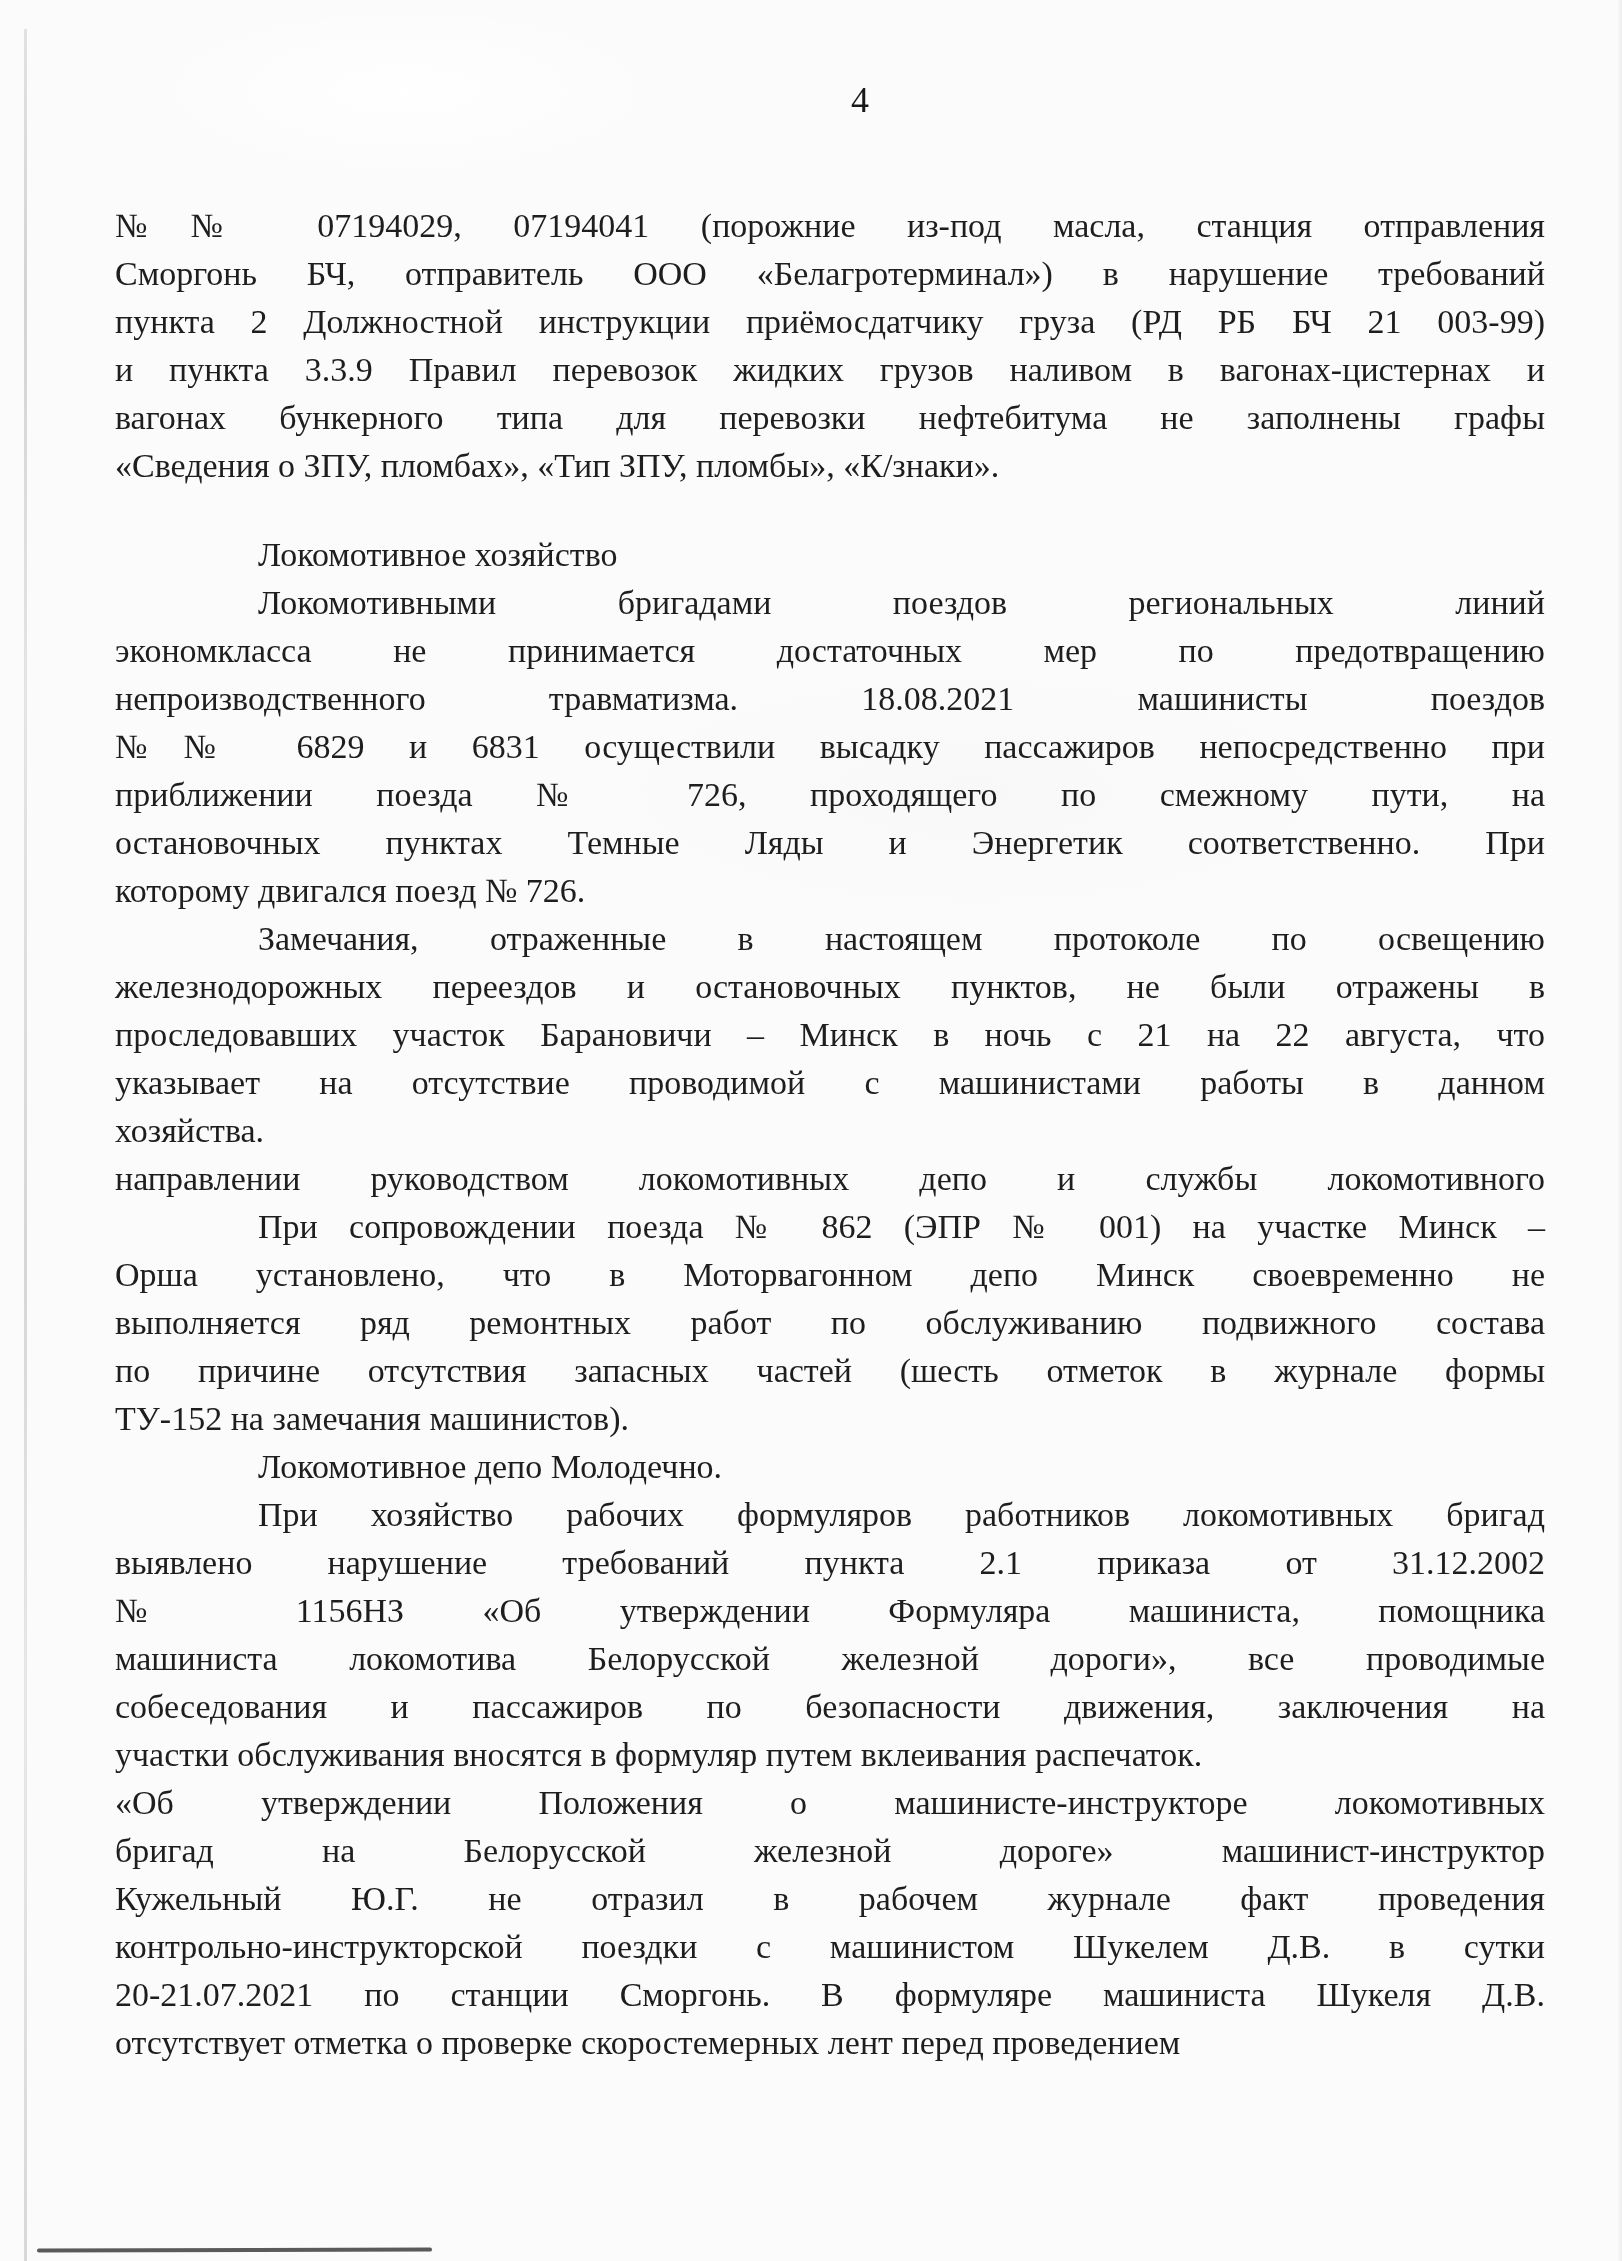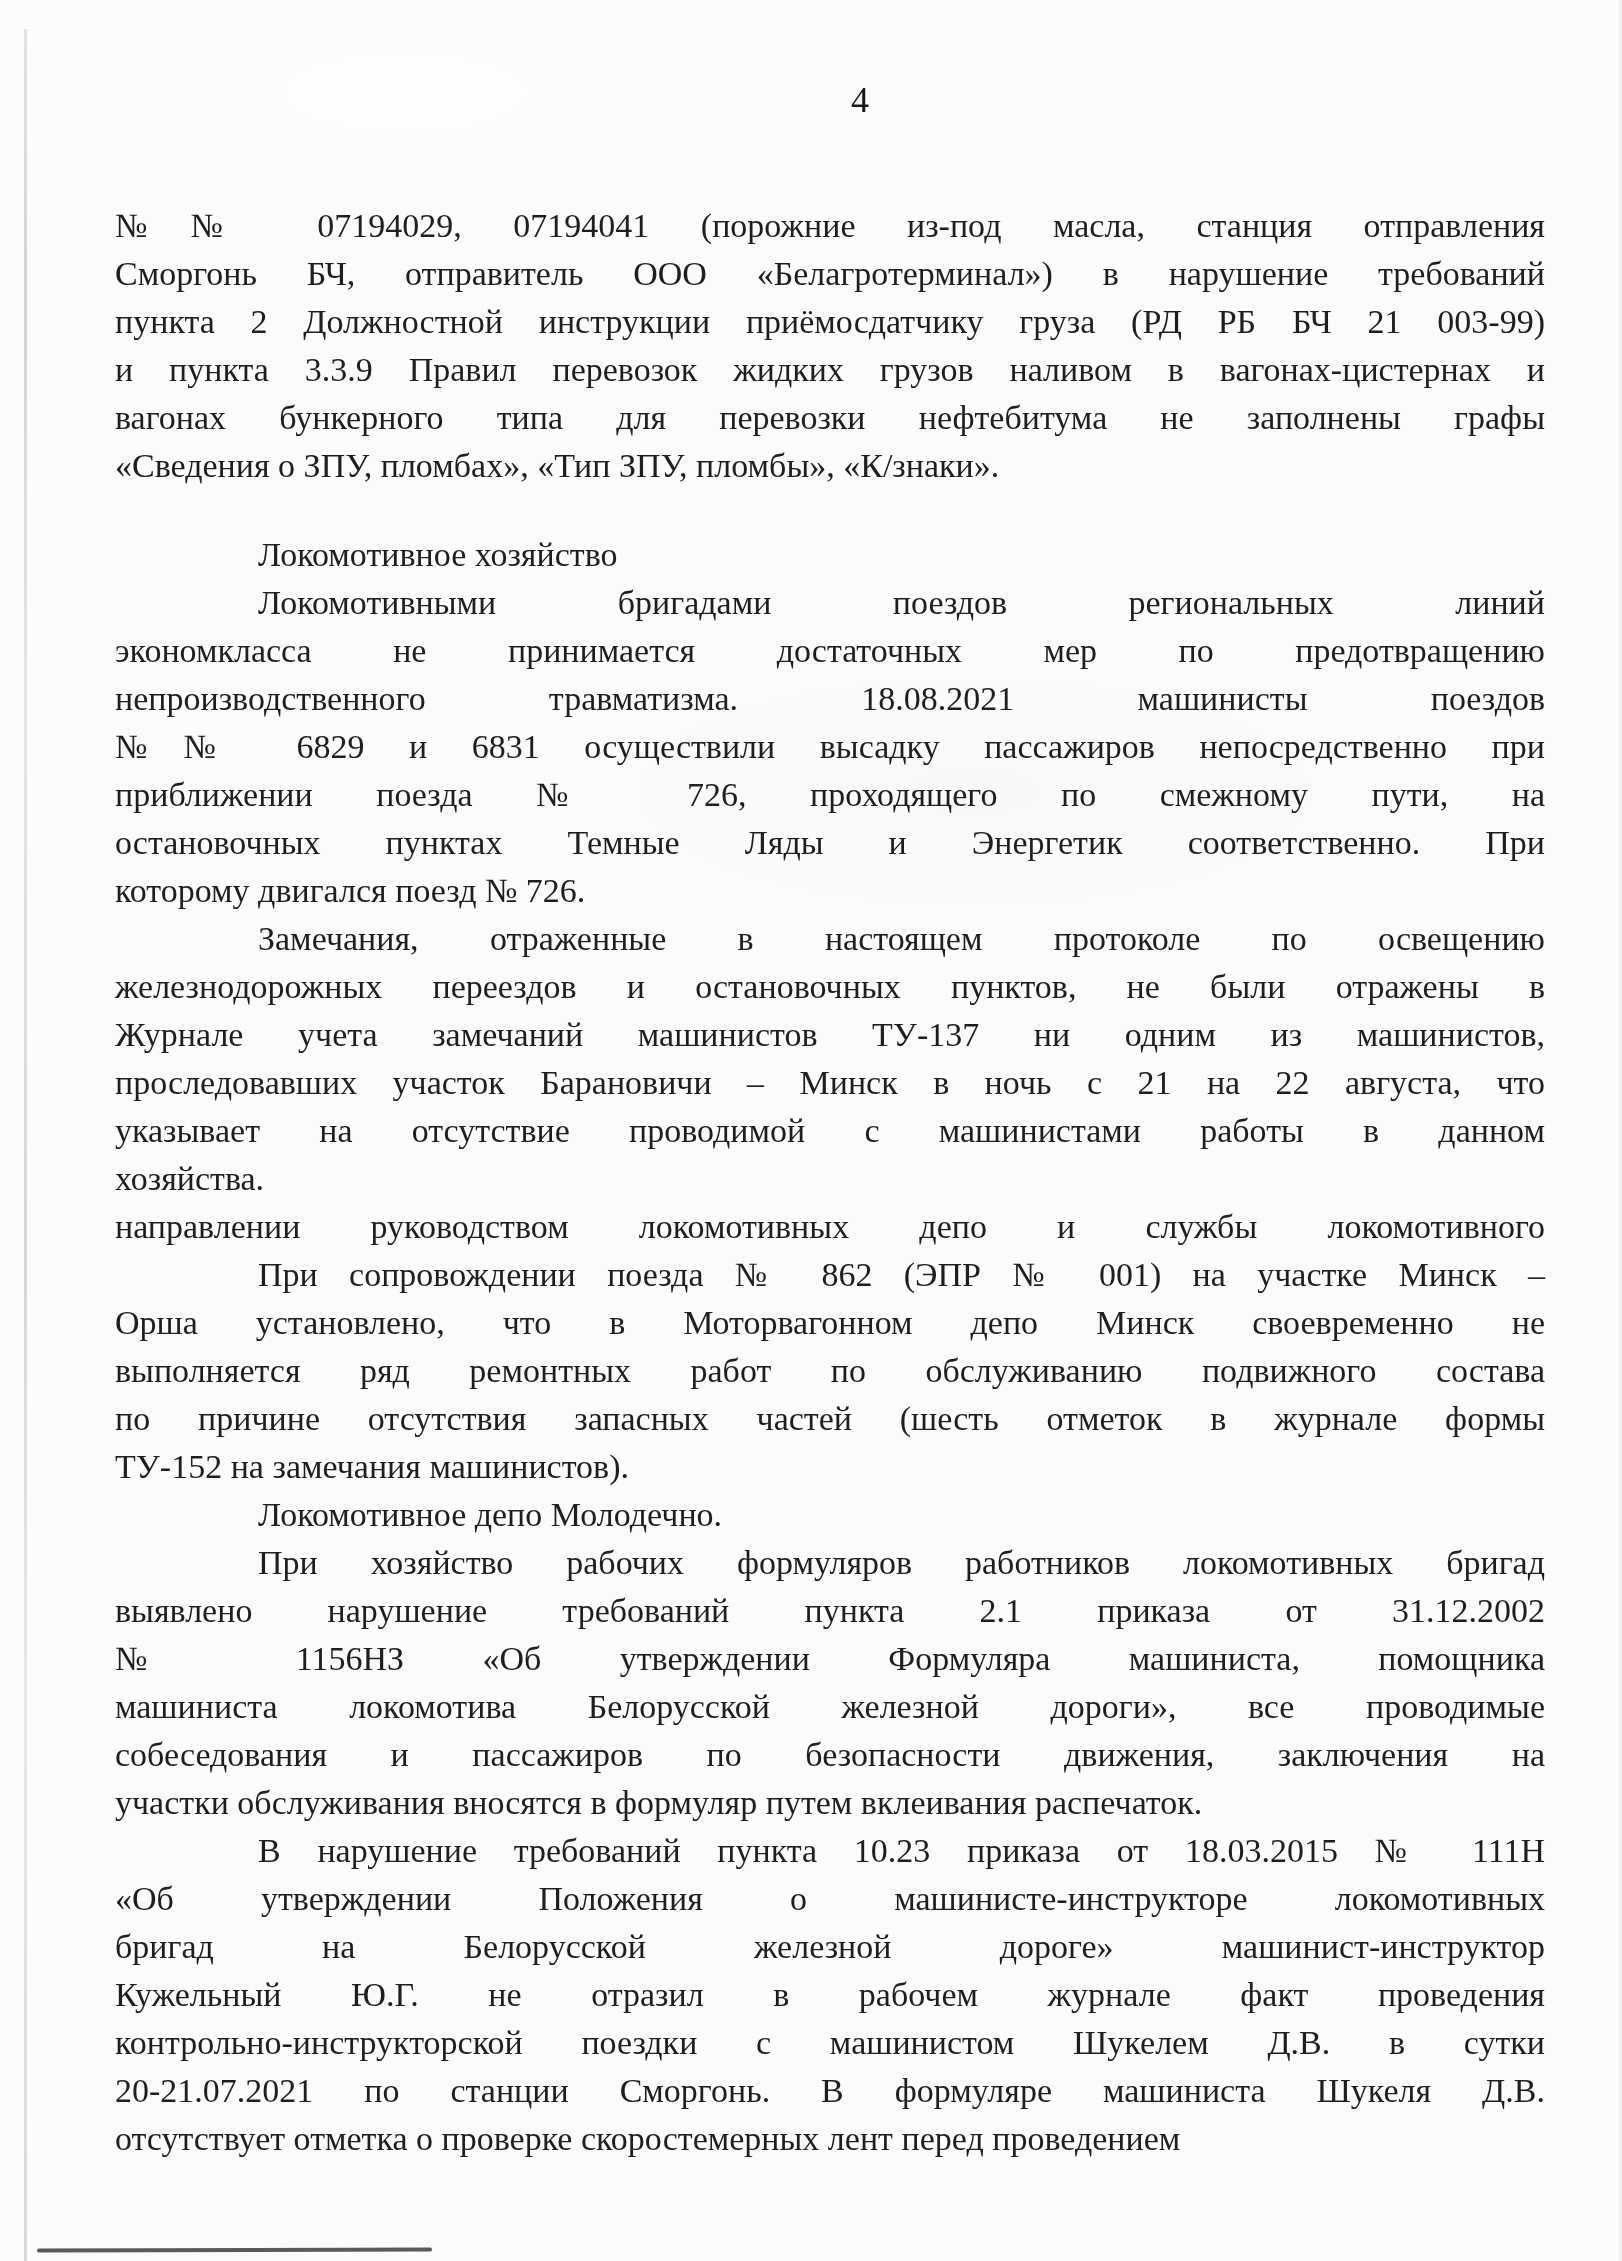--- a/index.html
+++ b/index.html
@@ -89,21 +89,20 @@
         <div class="line just">экономкласса не принимается достаточных мер по предотвращению</div>
         <div class="line just">непроизводственного травматизма. 18.08.2021 машинисты поездов</div>
         <div class="line just">№№ 6829 и 6831 осуществили высадку пассажиров непосредственно при</div>
         <div class="line just">приближении поезда № 726, проходящего по смежному пути, на</div>
         <div class="line just">остановочных пунктах Темные Ляды и Энергетик соответственно. При</div>
         <div class="line">которому двигался поезд № 726.</div>
       </div>
       <div>
         <div class="line just indent">Замечания, отраженные в настоящем протоколе по освещению</div>
         <div class="line just">железнодорожных переездов и остановочных пунктов, не были отражены в</div>
-        <div class="line just">Журнале учета замечаний машинистов ТУ-137 ни одним из машинистов,</div>
         <div class="line just">проследовавших участок Барановичи – Минск в ночь с 21 на 22 августа, что</div>
         <div class="line just">указывает на отсутствие проводимой с машинистами работы в данном</div>
         <div class="line">хозяйства.</div>
         <div class="line just">направлении руководством локомотивных депо и службы локомотивного</div>
       </div>
       <div>
         <div class="line just indent">При сопровождении поезда № 862 (ЭПР № 001) на участке Минск –</div>
         <div class="line just">Орша установлено, что в Моторвагонном депо Минск своевременно не</div>
         <div class="line just">выполняется ряд ремонтных работ по обслуживанию подвижного состава</div>
         <div class="line just">по причине отсутствия запасных частей (шесть отметок в журнале формы</div>
@@ -114,21 +113,20 @@
       </div>
       <div>
         <div class="line just indent">При хозяйство рабочих формуляров работников локомотивных бригад</div>
         <div class="line just">выявлено нарушение требований пункта 2.1 приказа от 31.12.2002</div>
         <div class="line just">№ 1156НЗ «Об утверждении Формуляра машиниста, помощника</div>
         <div class="line just">машиниста локомотива Белорусской железной дороги», все проводимые</div>
         <div class="line just">собеседования и пассажиров по безопасности движения, заключения на</div>
         <div class="line">участки обслуживания вносятся в формуляр путем вклеивания распечаток.</div>
       </div>
       <div>
-        <div class="line just indent">В нарушение требований пункта 10.23 приказа от 18.03.2015 № 111Н</div>
         <div class="line just">«Об утверждении Положения о машинисте-инструкторе локомотивных</div>
         <div class="line just">бригад на Белорусской железной дороге» машинист-инструктор</div>
         <div class="line just">Кужельный Ю.Г. не отразил в рабочем журнале факт проведения</div>
         <div class="line just">контрольно-инструкторской поездки с машинистом Шукелем Д.В. в сутки</div>
         <div class="line just">20-21.07.2021 по станции Сморгонь. В формуляре машиниста Шукеля Д.В.</div>
         <div class="line">отсутствует отметка о проверке скоростемерных лент перед проведением</div>
       </div>
     </div>
 </div>
 

